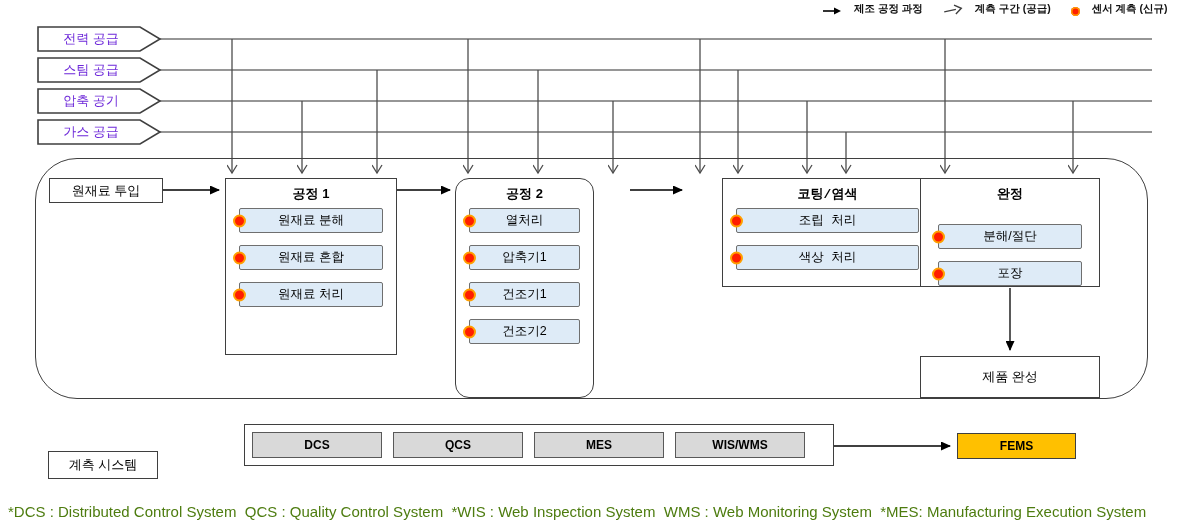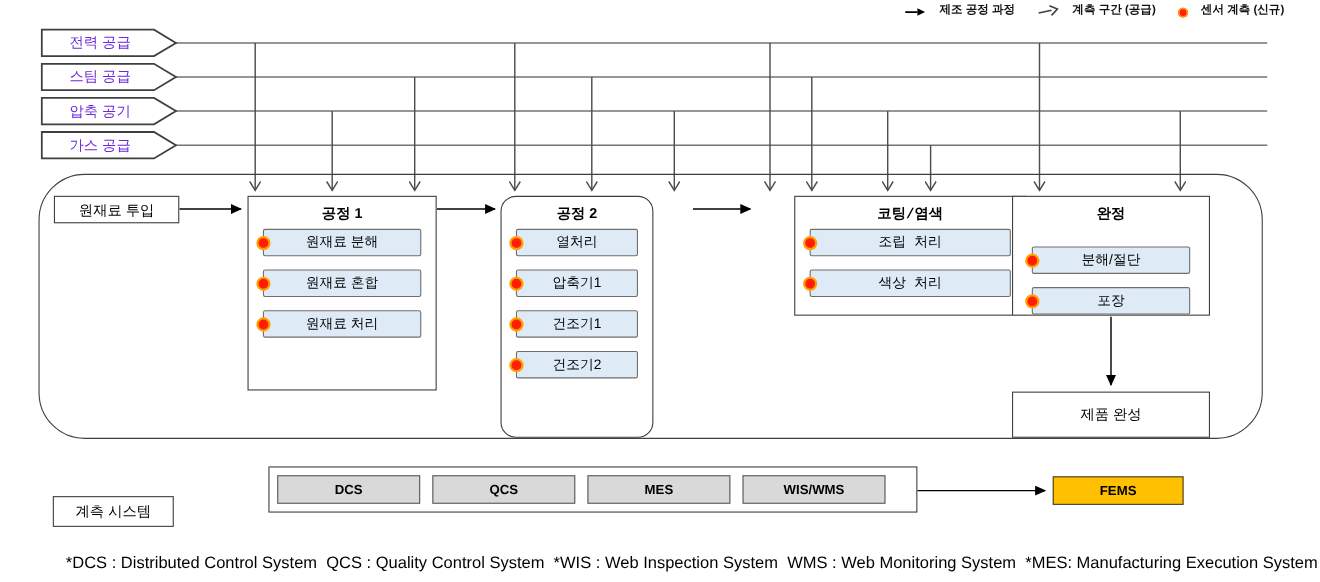--- a/index.html
+++ b/index.html
@@ -45,22 +45,22 @@
   
   .sys-wrap{position:absolute;left:244px;top:424px;width:590px;height:42px;
     border:1.6px solid #3f3f3f;box-sizing:border-box;display:flex;align-items:center;
     gap:11px;padding-left:7px;background:#fff;}
   .sys-box{width:130px;height:26px;background:#d9d9d9;border:1.4px solid #595959;box-sizing:border-box;
     display:flex;align-items:center;justify-content:center;font-size:12px;font-weight:700;}
   .fems-box{position:absolute;left:957px;top:433px;width:119px;height:26px;background:#ffc000;
     border:1.4px solid #3f3f3f;box-sizing:border-box;display:flex;align-items:center;justify-content:center;
     font-size:12px;font-weight:700;}
 
-  .footnote{position:absolute;left:8px;top:503px;width:1190px;font-size:15px;color:#000000;
-    white-space:pre;text-align:right;}
+  .footnote{position:absolute;left:8px;top:503px;width:1190px;font-size:15px;color:#4d7c0f;
+    white-space:pre;}
 </style>
 </head>
 <body>
 
 <div class="canvas">
 
   <svg class="wires" width="1200" height="529">
     <defs>
       <marker id="mSolid" markerUnits="userSpaceOnUse" markerWidth="10" markerHeight="9" refX="9" refY="4.5" orient="auto">
         <path d="M0,0 L10,4.5 L0,9 Z" fill="#000"></path>

